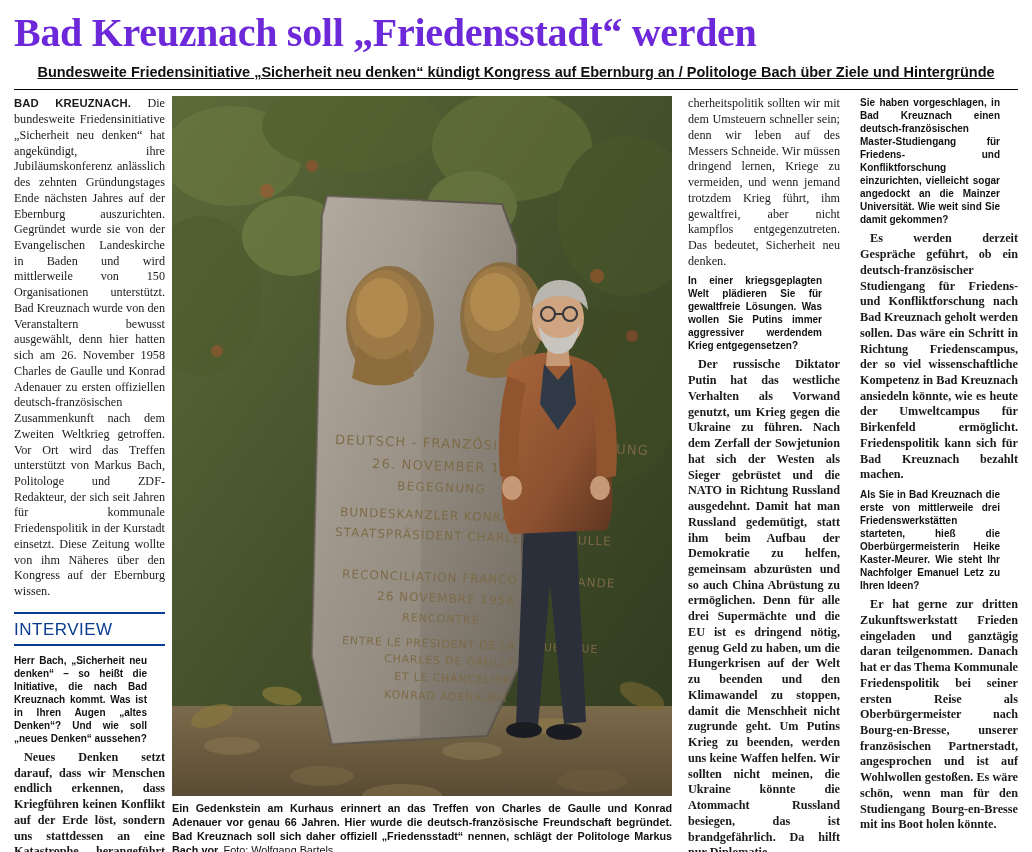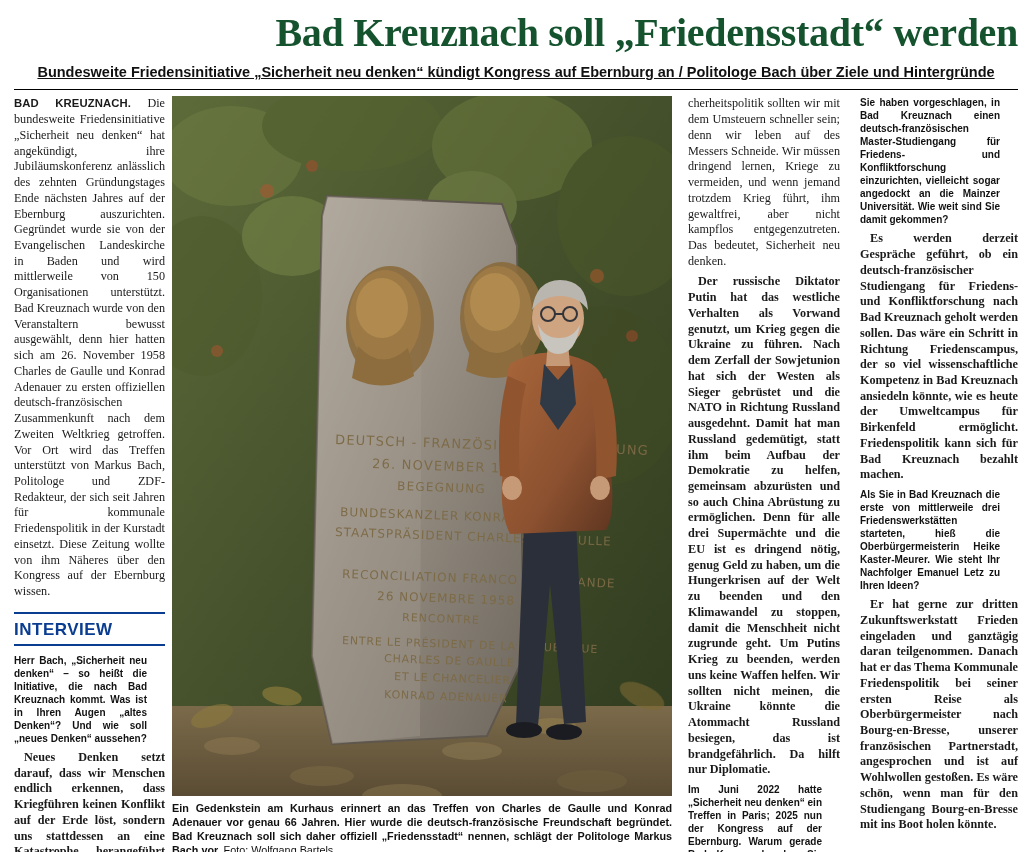--- a/index.html
+++ b/index.html
@@ -19,24 +19,24 @@
     width: 1032px;
     height: 852px;
     padding: 0;
     box-sizing: border-box;
   }
   .headline {
     font-family: "Liberation Serif", serif;
     font-size: 40px;
     font-weight: 700;
     line-height: 1.05;
-    text-align: right;
+    text-align: left;
     letter-spacing: -0.3px;
     margin: 12px 14px 0 14px;
-    color: #14532d;
+    color: #6d28d9;
   }
   .subhead {
     font-family: "Liberation Sans", sans-serif;
     font-size: 14.5px;
     font-weight: 700;
     text-align: center;
     margin: 10px 18px 8px 18px;
     color: #111;
     line-height: 1.2;
     text-decoration: underline;
@@ -91,21 +91,21 @@
     font-weight: bold;
   }
   .dateline {
     font-family: "Liberation Sans", sans-serif;
     font-weight: 700;
     font-size: 11.3px;
     letter-spacing: 0.1px;
   }
   .interview-head {
     font-family: "Liberation Sans", sans-serif;
-    font-weight: 700;
+    font-weight: 400;
     font-size: 17px;
     letter-spacing: 0.5px;
     margin: 12px 0 4px 0;
     border-top: 2px solid #0a3d91;
     padding-top: 6px;
     color: #0a3d91;
   }
   .interview-rule {
     border-bottom: 2px solid #0a3d91;
     margin-bottom: 8px;
@@ -290,20 +290,21 @@
             </g>
           </svg>
         </div>
         <div class="caption"><span>Ein Gedenkstein am Kurhaus erinnert an das Treffen von Charles de Gaulle und Konrad Adenauer vor genau 66 Jahren. Hier wurde die deutsch-französische Freundschaft begründet. Bad Kreuznach soll sich daher offiziell „Friedensstadt“ nennen, schlägt der Politologe Markus Bach vor.</span> <span class="credit">Foto: Wolfgang Bartels</span></div>
       </div>
     </div>
 
     <div class="col col-3">
       <p class="body">cherheitspolitik sollten wir mit dem Umsteuern schneller sein; denn wir leben auf des Messers Schneide. Wir müssen dringend lernen, Kriege zu vermeiden, und wenn jemand trotzdem Krieg führt, ihm gewaltfrei, aber nicht kampflos entgegenzutreten. Das bedeutet, Sicherheit neu denken.</p>
 
+      <p class="question">In einer kriegsgeplagten Welt plädieren Sie für gewaltfreie Lösungen. Was wollen Sie Putins immer aggressiver werdendem Krieg entgegensetzen?</p>
       <p class="body indent">Der russische Diktator Putin hat das westliche Verhalten als Vorwand genutzt, um Krieg gegen die Ukraine zu führen. Nach dem Zerfall der Sowjetunion hat sich der Westen als Sieger gebrüstet und die NATO in Richtung Russland ausgedehnt. Damit hat man Russland gedemütigt, statt ihm beim Aufbau der Demokratie zu helfen, gemeinsam abzurüsten und so auch China Abrüstung zu ermöglichen. Denn für alle drei Supermächte und die EU ist es dringend nötig, genug Geld zu haben, um die Hungerkrisen auf der Welt zu beenden und den Klimawandel zu stoppen, damit die Menschheit nicht zugrunde geht. Um Putins Krieg zu beenden, werden uns keine Waffen helfen. Wir sollten nicht meinen, die Ukraine könnte die Atommacht Russland besiegen, das ist brandgefährlich. Da hilft nur Diplomatie.</p>
 
       <p class="question">Im Juni 2022 hatte „Sicherheit neu denken“ ein Treffen in Paris; 2025 nun der Kongress auf der Ebernburg. Warum gerade Bad Kreuznach, das Sie sogar „Friedensstadt“ nennen?</p>
 
     </div>
 
     <div class="col col-4">
 
       <p class="question">Sie haben vorgeschlagen, in Bad Kreuznach einen deutsch-französischen Master-Studiengang für Friedens- und Konfliktforschung einzurichten, vielleicht sogar angedockt an die Mainzer Universität. Wie weit sind Sie damit gekommen?</p>
       <p class="body indent">Es werden derzeit Gespräche geführt, ob ein deutsch-französischer Studiengang für Friedens- und Konfliktforschung nach Bad Kreuznach geholt werden sollen. Das wäre ein Schritt in Richtung Friedenscampus, der so viel wissenschaftliche Kompetenz in Bad Kreuznach ansiedeln könnte, wie es heute der Umweltcampus für Birkenfeld ermöglicht. Friedenspolitik kann sich für Bad Kreuznach bezahlt machen.</p>

